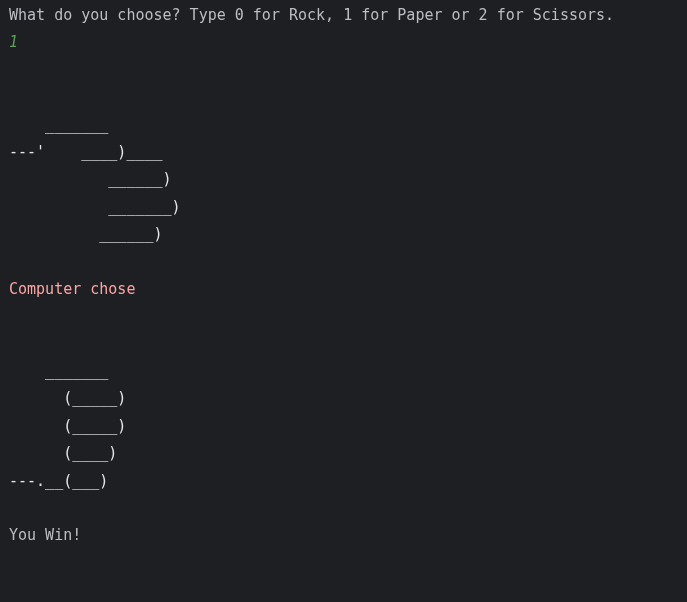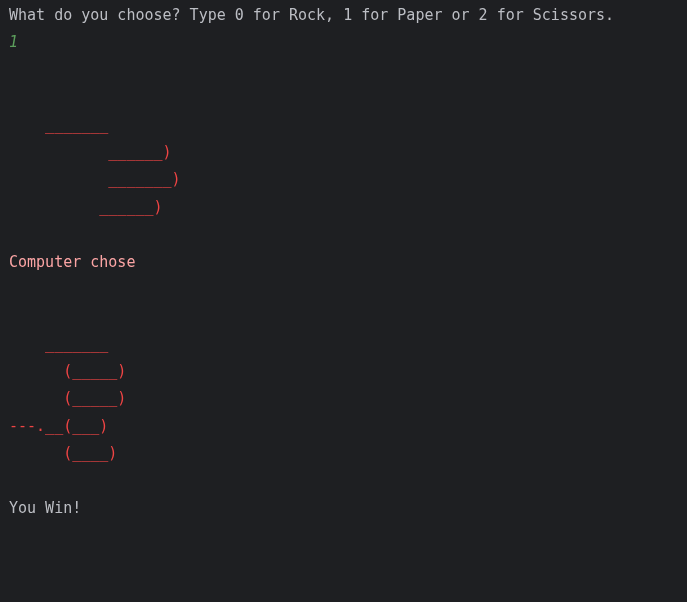--- a/index.html
+++ b/index.html
@@ -29,48 +29,49 @@
     font-size: 15px;
   }
   .line.prompt {
     color: #bcbec4;
   }
   .line.input {
     color: #5c9e5c;
     font-style: italic;
   }
   .line.art {
-    color: #ef4444;
+    color: #e5e5e5;
   }
   .line.info {
     color: #fca5a5;
   }
   .line.result {
     color: #bcbec4;
   }
   .line.blank {
     color: transparent;
   }
 </style>
 </head>
 <body>
 
 <div id="console">
     <div class="line prompt">What do you choose? Type 0 for Rock, 1 for Paper or 2 for Scissors.</div>
     <div class="line input">1</div>
     <div class="line blank"></div>
     <div class="line blank"></div>
     <div class="line art">    _______</div>
+    <div class="line art">---'    ____)____</div>
     <div class="line art">           ______)</div>
     <div class="line art">           _______)</div>
     <div class="line art">          ______)</div>
     <div class="line blank"></div>
     <div class="line info">Computer chose</div>
     <div class="line blank"></div>
     <div class="line blank"></div>
     <div class="line art">    _______</div>
     <div class="line art">      (_____)</div>
     <div class="line art">      (_____)</div>
+    <div class="line art">      (____)</div>
     <div class="line art">---.__(___)</div>
-    <div class="line art">      (____)</div>
     <div class="line blank"></div>
     <div class="line result">You Win!</div>
   </div>
 
 </body></html>

